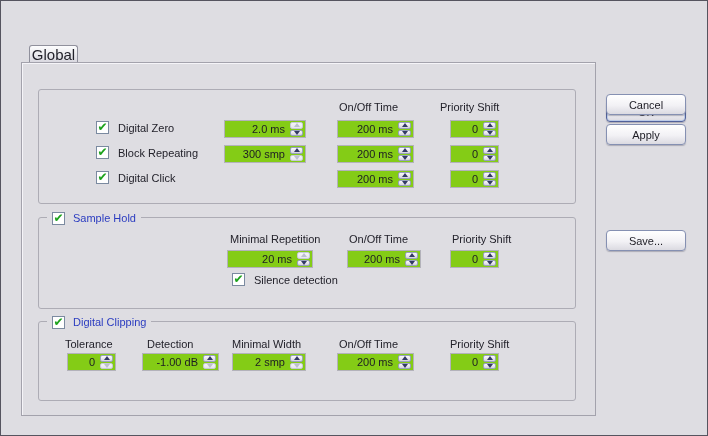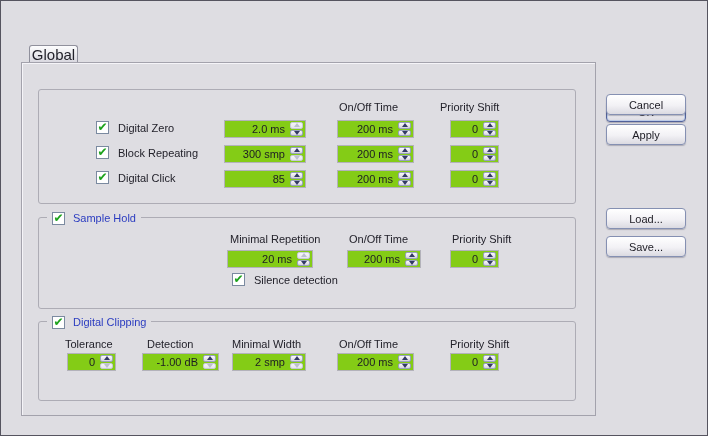--- a/index.html
+++ b/index.html
@@ -197,31 +197,20 @@
         <span class="spin-btn">
             <i class="tri tri-down"></i>
           </span>
       </span>
     </div>
 
     <span class="checkbox abs" style="left:57px; top:81px;">
       <span class="check">✔</span>
     </span>
     <span class="lbl" style="left:79px; top:82px;">Digital Click</span>
-    <div class="spin-field" style="left:185px; top:80px; width:82px;">
-      <span class="spin-value">85</span>
-      <span class="spin-btns">
-        <span class="spin-btn">
-            <i class="tri tri-up"></i>
-          </span>
-        <span class="spin-btn">
-            <i class="tri tri-down"></i>
-          </span>
-      </span>
-    </div>
     <div class="spin-field" style="left:298px; top:80px; width:77px;">
       <span class="spin-value">200 ms</span>
       <span class="spin-btns">
         <span class="spin-btn">
             <i class="tri tri-up"></i>
           </span>
         <span class="spin-btn">
             <i class="tri tri-down"></i>
           </span>
       </span>
@@ -364,20 +353,17 @@
 
   <div class="btn btn-default" style="top:63px;margin-top:37px;">
       <span>OK</span>
     </div>
   <div class="btn" style="top:93px;">
       <span>Cancel</span>
     </div>
   <div class="btn" style="top:123px;">
       <span>Apply</span>
     </div>
-  <div class="btn" style="top:207px;">
-      <span>Load...</span>
-    </div>
-  <div class="btn" style="top:235px;">
+  <div class="btn" style="top:229px;">
       <span>Save...</span>
     </div>
 
 </div>
 
 </body></html>

